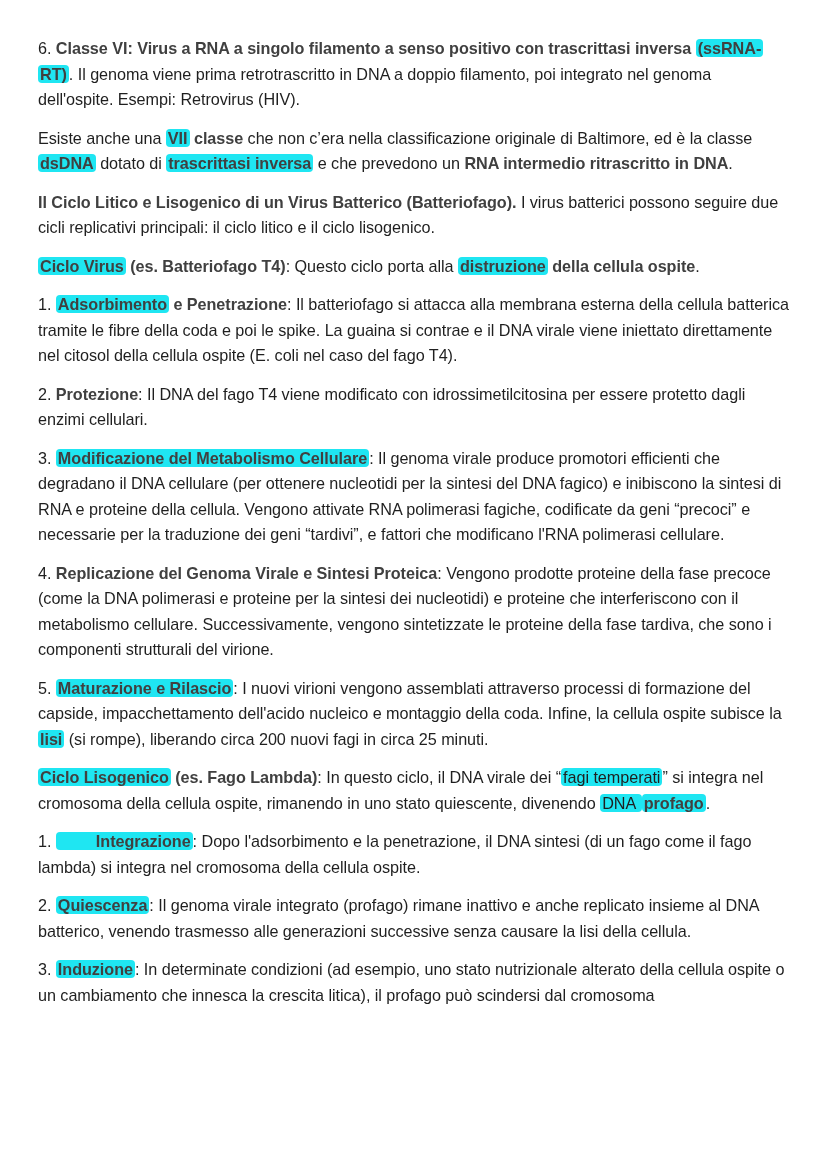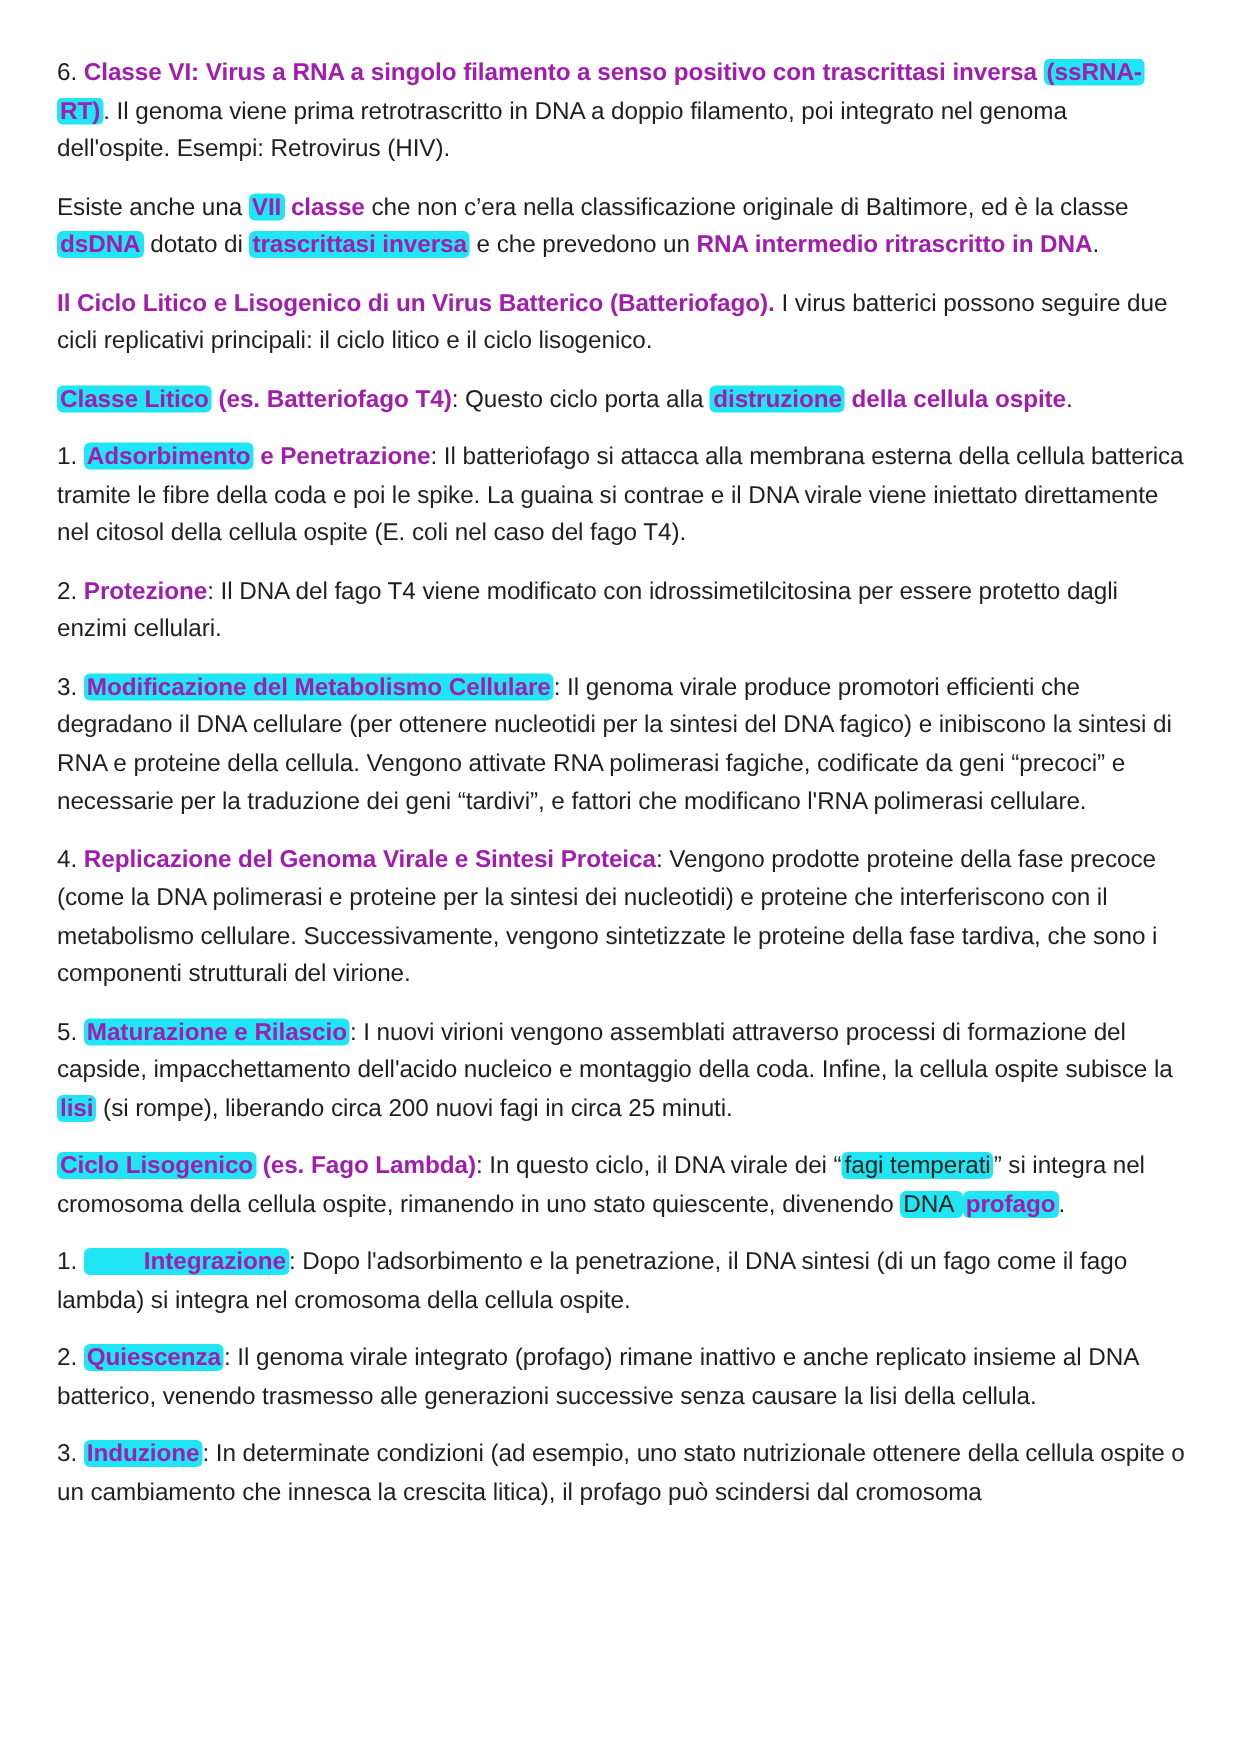--- a/index.html
+++ b/index.html
@@ -8,40 +8,40 @@
     font-family: "Liberation Sans", "DejaVu Sans", sans-serif;
     color: #1f1f1f;
   }
   .page { padding: 36px 38px 0 38px; }
   .para {
     font-size: 16.2px;
     line-height: 25.5px;
     margin: 0 0 13px 0;
     letter-spacing: -0.05px;
   }
-  .b { font-weight: bold; color: #a21caf; }
+  .b { font-weight: bold; color: #404040; }
   .i { }
   .hl {
     background: #1fe6f2;
     border-radius: 4px;
     padding: 0 2px;
     box-decoration-break: clone;
     -webkit-box-decoration-break: clone;
   }
 </style>
 </head>
 <body>
 
 <div class="page">
   <p class="para"><span class="">6. </span><span class="b">Classe VI: Virus a RNA a singolo filamento a senso positivo con trascrittasi inversa </span><span class="b hl" style="background: rgb(31, 230, 242);">(ssRNA-RT)</span><span class="">. Il genoma viene prima retrotrascritto in DNA a doppio filamento, poi integrato nel genoma dell'ospite. Esempi: Retrovirus (HIV).</span></p>
   <p class="para"><span class="">Esiste anche una </span><span class="b hl" style="background: rgb(31, 230, 242);">VII</span><span class="b"> classe</span><span class=""> che non c’era nella classificazione originale di Baltimore, ed è la classe </span><span class="b hl" style="background: rgb(31, 230, 242);">dsDNA</span><span class=""> dotato di </span><span class="b hl" style="background: rgb(31, 230, 242);">trascrittasi inversa</span><span class=""> e che prevedono un </span><span class="b">RNA intermedio ritrascritto in DNA</span><span class="">.</span></p>
   <p class="para"><span class="b">Il Ciclo Litico e Lisogenico di un Virus Batterico (Batteriofago).</span><span class=""> I virus batterici possono seguire due cicli replicativi principali: il ciclo litico e il ciclo lisogenico.</span></p>
-  <p class="para"><span class="b hl" style="background: rgb(31, 230, 242);">Classe Litico</span><span class="b"> (es. Batteriofago T4)</span><span class="">: Questo ciclo porta alla </span><span class="b hl" style="background: rgb(31, 230, 242);">distruzione</span><span class="b"> della cellula ospite</span><span class="">.</span></p>
+  <p class="para"><span class="b hl" style="background: rgb(31, 230, 242);">Ciclo Virus</span><span class="b"> (es. Batteriofago T4)</span><span class="">: Questo ciclo porta alla </span><span class="b hl" style="background: rgb(31, 230, 242);">distruzione</span><span class="b"> della cellula ospite</span><span class="">.</span></p>
   <p class="para"><span class="">1. </span><span class="b hl" style="background: rgb(31, 230, 242);">Adsorbimento</span><span class="b"> e Penetrazione</span><span class="">: Il batteriofago si attacca alla membrana esterna della cellula batterica tramite le fibre della coda e poi le spike. La guaina si contrae e il DNA virale viene iniettato direttamente nel citosol della cellula ospite (</span><span class="i">E. coli</span><span class=""> nel caso del fago T4).</span></p>
   <p class="para"><span class="">2. </span><span class="b">Protezione</span><span class="">: Il DNA del fago T4 viene modificato con idrossimetilcitosina per essere protetto dagli enzimi cellulari.</span></p>
   <p class="para"><span class="">3. </span><span class="b hl" style="background: rgb(31, 230, 242);">Modificazione del Metabolismo Cellulare</span><span class="">: Il genoma virale produce promotori efficienti che degradano il DNA cellulare (per ottenere nucleotidi per la sintesi del DNA fagico) e inibiscono la sintesi di RNA e proteine della cellula. Vengono attivate RNA polimerasi fagiche, codificate da geni “precoci” e necessarie per la traduzione dei geni “tardivi”, e fattori che modificano l'RNA polimerasi cellulare.</span></p>
   <p class="para"><span class="">4. </span><span class="b">Replicazione del Genoma Virale e Sintesi Proteica</span><span class="">: Vengono prodotte proteine della fase precoce (come la DNA polimerasi e proteine per la sintesi dei nucleotidi) e proteine che interferiscono con il metabolismo cellulare. Successivamente, vengono sintetizzate le proteine della fase tardiva, che sono i componenti strutturali del virione.</span></p>
   <p class="para"><span class="">5. </span><span class="b hl" style="background: rgb(31, 230, 242);">Maturazione e Rilascio</span><span class="">: I nuovi virioni vengono assemblati attraverso processi di formazione del capside, impacchettamento dell'acido nucleico e montaggio della coda. Infine, la cellula ospite subisce la </span><span class="b hl" style="background: rgb(31, 230, 242);">lisi</span><span class=""> (si rompe), liberando circa 200 nuovi fagi in circa 25 minuti.</span></p>
   <p class="para"><span class="b hl" style="background: rgb(31, 230, 242);">Ciclo Lisogenico</span><span class="b"> (es. Fago Lambda)</span><span class="">: In questo ciclo, il DNA virale dei “</span><span class="hl" style="background: rgb(31, 230, 242);">fagi temperati</span><span class="">” si integra nel cromosoma della cellula ospite, rimanendo in uno stato quiescente, divenendo </span><span class="hl" style="background: rgb(31, 230, 242);">DNA </span><span class="b hl" style="background: rgb(31, 230, 242);">profago</span><span class="">.</span></p>
   <p class="para"><span class="">1. </span><span class="b hl" style="background: rgb(31, 230, 242); padding-left: 40px;">Integrazione</span><span class="">: Dopo l'adsorbimento e la penetrazione, il DNA sintesi (di un fago come il fago lambda) si integra nel cromosoma della cellula ospite.</span></p>
   <p class="para"><span class="">2. </span><span class="b hl" style="background: rgb(31, 230, 242);">Quiescenza</span><span class="">: Il genoma virale integrato (profago) rimane inattivo e anche replicato insieme al DNA batterico, venendo trasmesso alle generazioni successive senza causare la lisi della cellula.</span></p>
-  <p class="para"><span class="">3. </span><span class="b hl" style="background: rgb(31, 230, 242);">Induzione</span><span class="">: In determinate condizioni (ad esempio, uno stato nutrizionale ottenere della cellula ospite o un cambiamento che innesca la crescita litica), il profago può scindersi dal cromosoma</span></p>
+  <p class="para"><span class="">3. </span><span class="b hl" style="background: rgb(31, 230, 242);">Induzione</span><span class="">: In determinate condizioni (ad esempio, uno stato nutrizionale alterato della cellula ospite o un cambiamento che innesca la crescita litica), il profago può scindersi dal cromosoma</span></p>
 </div>
 
 </body></html>

